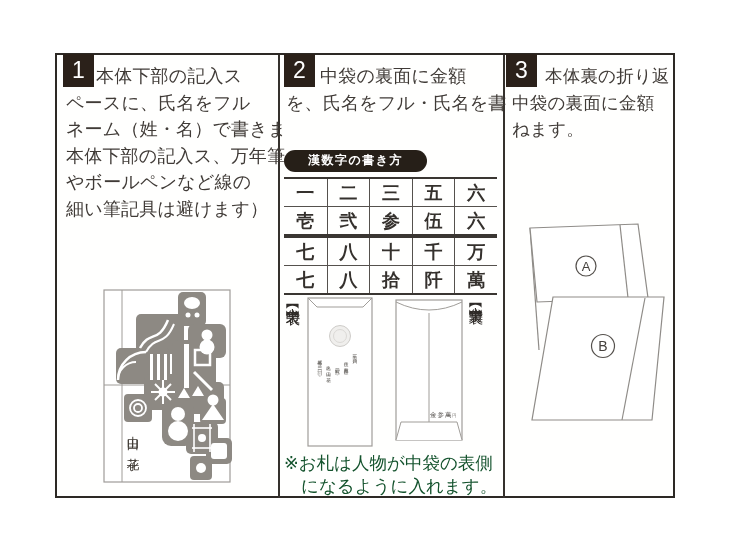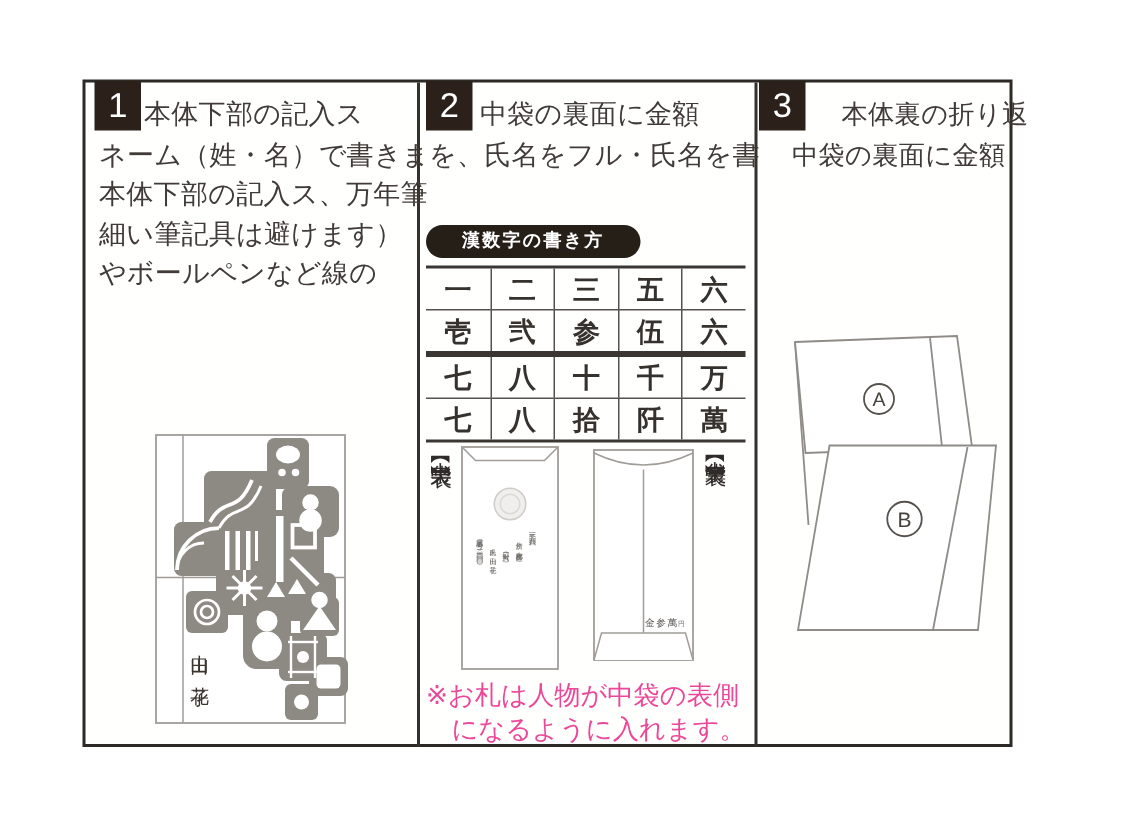--- a/index.html
+++ b/index.html
@@ -21,43 +21,44 @@
   .ktable{position:absolute;display:grid;grid-template-columns:repeat(5,1fr);width:213px;
           border-top:2px solid #3a3632;border-bottom:2px solid #3a3632;}
   .ktable .cell{height:27px;display:flex;align-items:center;justify-content:center;
                 font-size:18px;font-weight:600;color:#35312d;}
   .ktable .cell.c{border-left:1.3px solid #55514d;}
   .ktable .cell.r2{border-top:1.3px solid #55514d;}
   .vlabel{position:absolute;writing-mode:vertical-rl;font-size:14.5px;letter-spacing:1px;
           color:#2f2b28;font-weight:500;}
   .addr{position:absolute;display:flex;flex-direction:row;gap:3.5px;}
   .addr .vcol{writing-mode:vertical-rl;font-size:4.6px;line-height:1.15;color:#6f6c68;letter-spacing:.5px;}
-  .note{position:absolute;font-size:17.5px;line-height:23px;color:#ec4899;}
+  .note{position:absolute;font-size:17.5px;line-height:23px;color:#14532d;}
   .note .ln2{padding-left:17px;font-family:Liberation Serif, serif;}
   .vname{position:absolute;writing-mode:vertical-rl;font-family:"Liberation Serif","DejaVu Serif",serif;
          font-size:12.5px;letter-spacing:3px;color:#3a352f;}
 </style>
 </head>
 <body>
 
 <div class="canvas">
 
   <div class="mainbox"></div>
   <div class="divider" style="left:278px;"></div>
   <div class="divider" style="left:503px;"></div>
 
   <div class="badge" style="left:63px;top:54px;">
     <span>1</span>
   </div>
   <div class="ptext" style="left:66px;top:63px;width:210px;">
     <div class="ln first">本体下部の記入ス</div>
+    <div class="ln">ペースに、氏名をフル</div>
     <div class="ln">ネーム（姓・名）で書きま</div>
     <div class="ln">本体下部の記入ス、万年筆</div>
+    <div class="ln">やボールペンなど線の</div>
     <div class="ln">細い筆記具は避けます）</div>
-    <div class="ln">やボールペンなど線の</div>
   </div>
 
   <svg style="position:absolute;left:102px;top:288px;" width="130" height="196" viewBox="0 0 130 196">
     <rect x="2" y="2" width="126" height="192" fill="#ffffff" stroke="#9f9c98" stroke-width="1.2"></rect>
     <line x1="20" y1="2" x2="20" y2="194" stroke="#9f9c98" stroke-width="1"></line>
     <line x1="2" y1="97" x2="128" y2="97" stroke="#9f9c98" stroke-width="1"></line>
     <g fill="#8d8983">
       <rect x="76" y="4" width="28" height="34" rx="5"></rect>
       <rect x="34" y="26" width="48" height="40" rx="5"></rect>
       <rect x="86" y="36" width="38" height="34" rx="6"></rect>
@@ -179,23 +180,24 @@
   <div class="vlabel" style="left:466px;top:296px;height:80px;">中袋【裏】</div>
 
   <div class="note" style="left:284px;top:452px;">
     <div>※お札は人物が中袋の表側</div>
     <div class="ln2">になるように入れます。</div>
   </div>
 
   <div class="badge" style="left:506px;top:54px;">
     <span>3</span>
   </div>
-  <div class="ptext" style="left:528px;top:63px;width:162px;font-size:17.5px;">
+  <div class="ptext" style="left:512px;top:63px;width:162px;font-size:17.5px;">
     <div class="ln first" style="padding-left:33px;">本体裏の折り返</div>
     <div class="ln">中袋の裏面に金額</div>
+    <div class="ln">ねます。</div>
   </div>
 
   <svg style="position:absolute;left:508px;top:210px;" width="166" height="224" viewBox="0 0 166 224">
     <line x1="22" y1="18" x2="31" y2="140" stroke="#8f8c88" stroke-width="1.2"></line>
     <polygon points="22,18 130,14 140,88 29,92" fill="#ffffff" stroke="#8f8c88" stroke-width="1.2"></polygon>
     <line x1="112" y1="15" x2="120" y2="88" stroke="#8f8c88" stroke-width="1.2"></line>
     <circle cx="78" cy="56" r="10" fill="none" stroke="#55514d" stroke-width="1.2"></circle>
     <text x="78" y="60.5" font-size="13" fill="#45413d" text-anchor="middle">A</text>
     <polygon points="45,87 156,87 144,210 24,210" fill="#ffffff" stroke="#8f8c88" stroke-width="1.2"></polygon>
     <line x1="137" y1="88" x2="114" y2="210" stroke="#8f8c88" stroke-width="1.2"></line>

